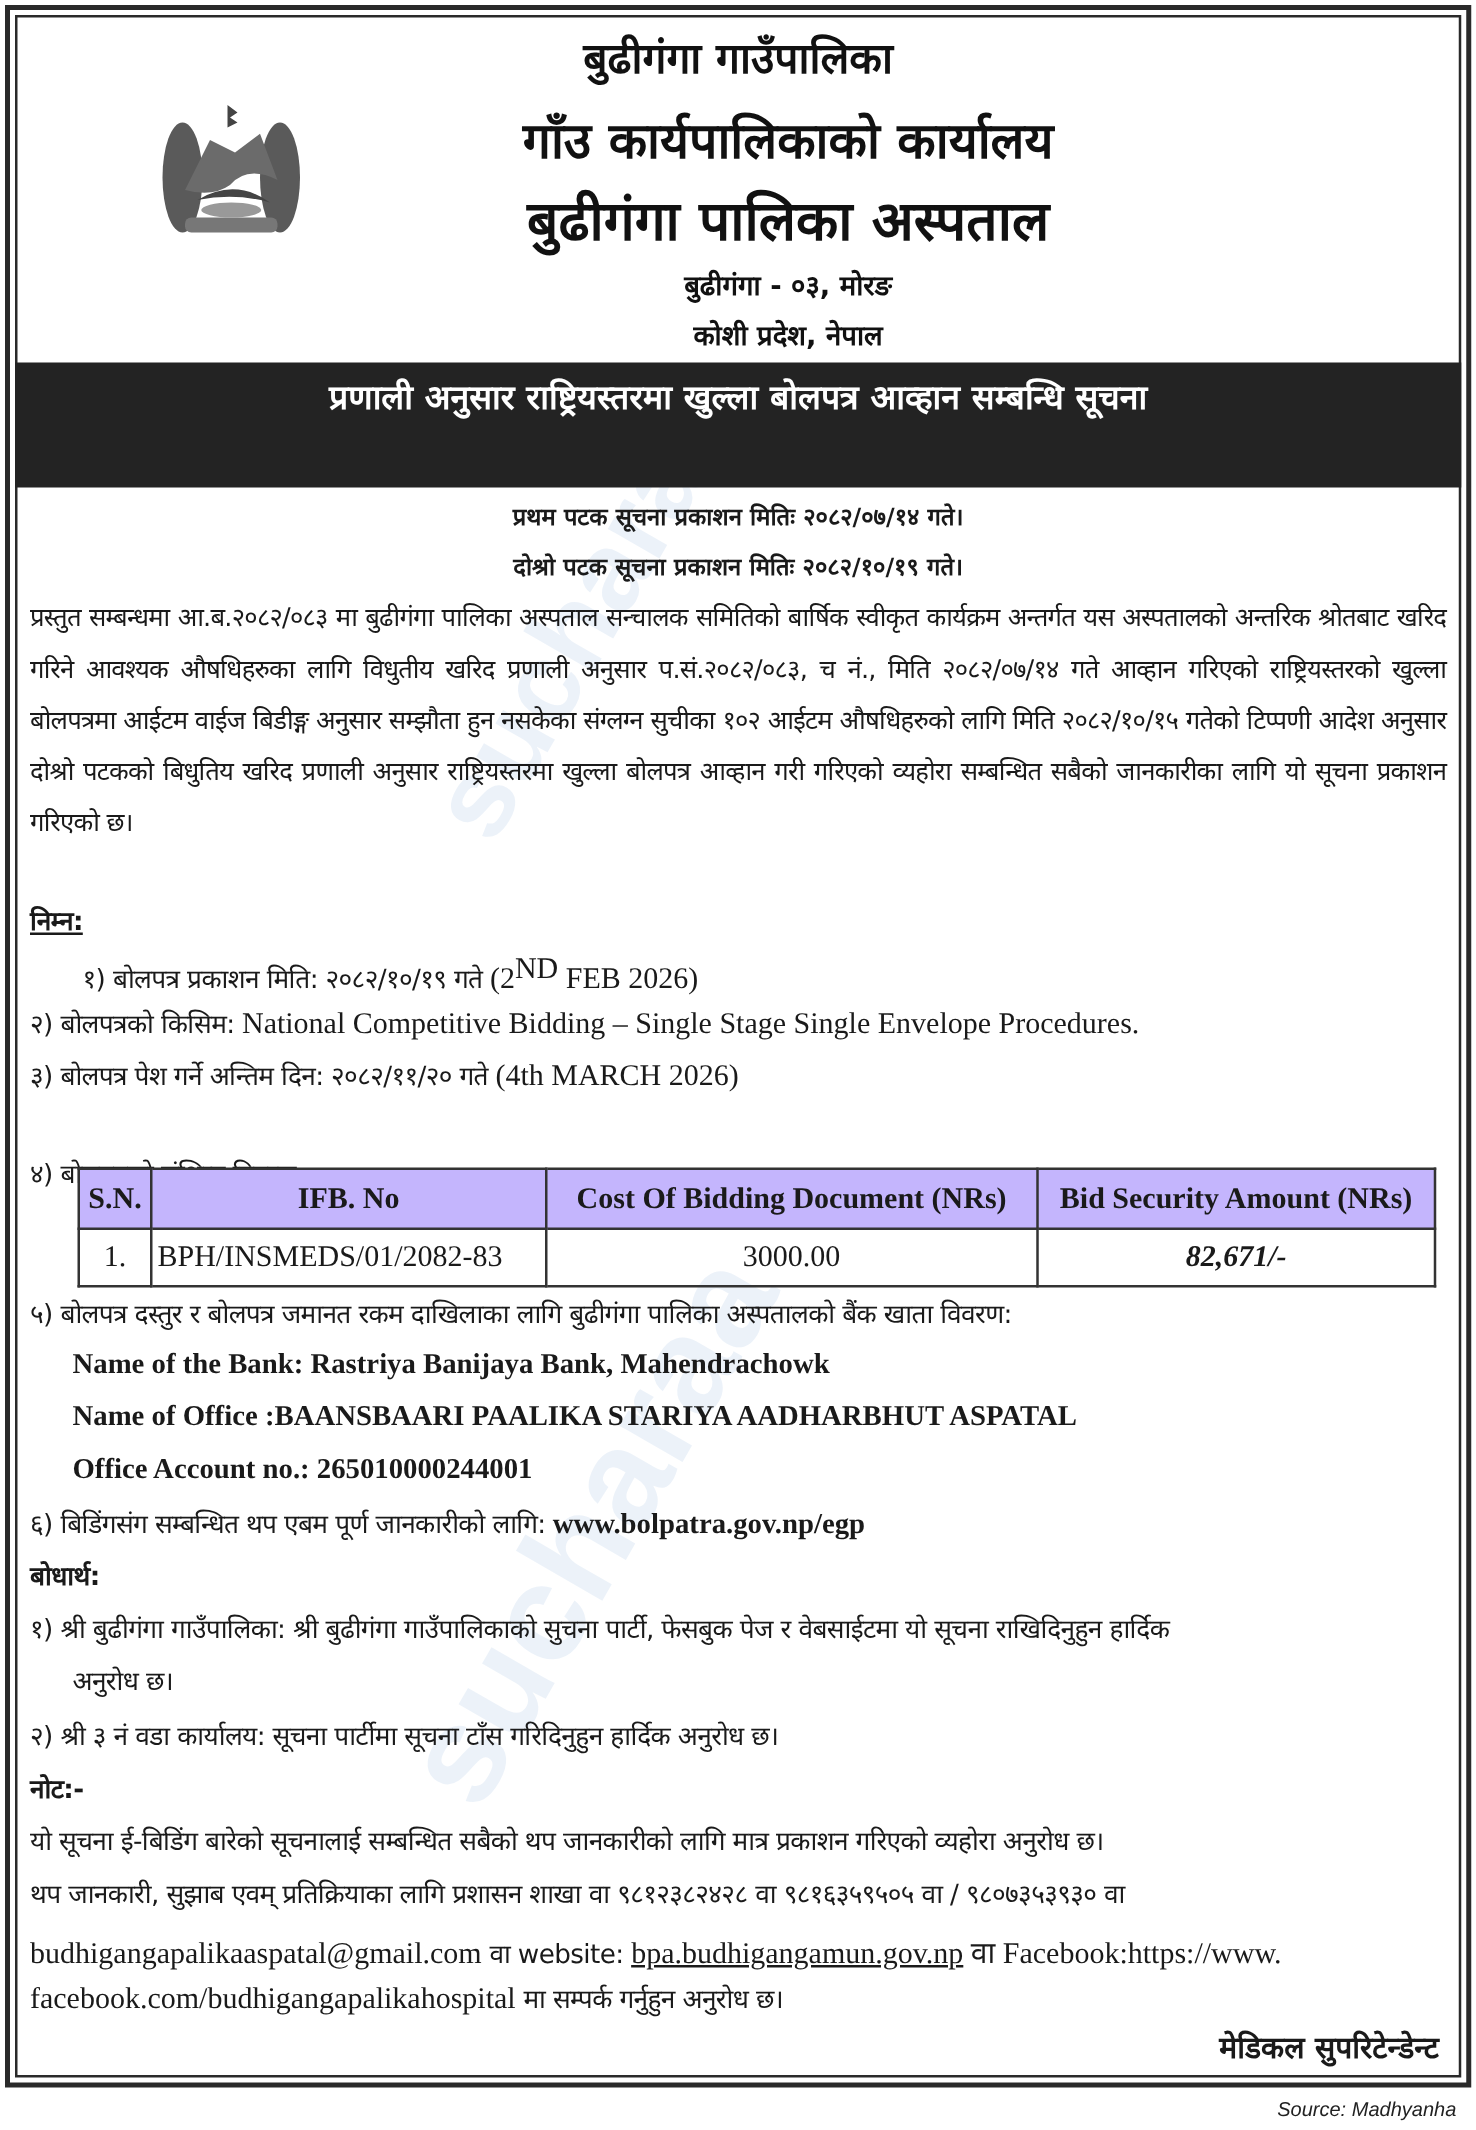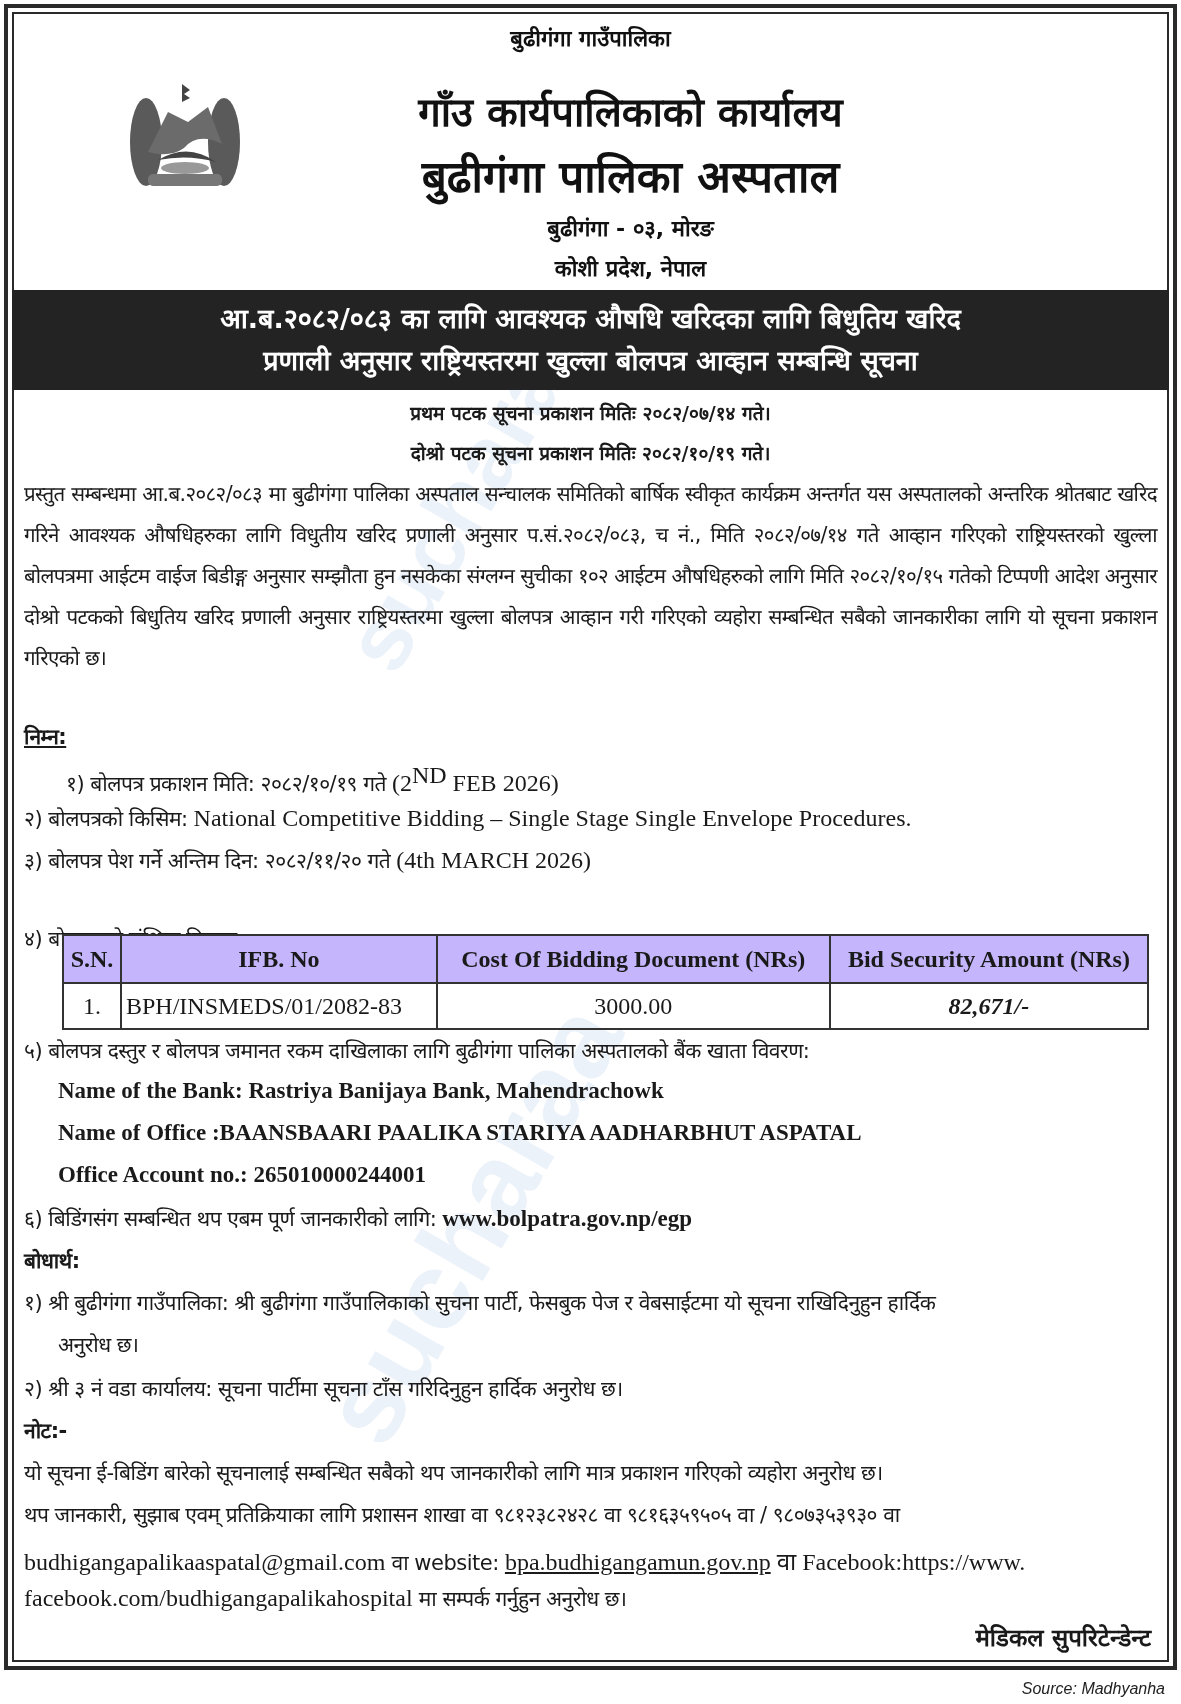--- a/index.html
+++ b/index.html
@@ -16,21 +16,21 @@
   }
 
   .watermark {
     position: absolute; pointer-events: none; font-family: "Liberation Sans", sans-serif;
     font-weight: bold; color: rgba(70,130,200,0.10); transform: rotate(-60deg);
   }
 
   .logo { position: absolute; left: 118px; top: 82px; width: 134px; height: 114px; }
 
   .hdr { position: absolute; left: 0; width: 1181px; text-align: center; font-family: "DejaVu Sans", sans-serif; font-weight: bold; color: #111; }
-  .hdr1 { top: 22px; font-size: 22px; }
+  .hdr1 { top: 22px; font-size: 34px; }
   .hdr2 { top: 83px; font-size: 40px; left: 40px; }
   .hdr3 { top: 145px; font-size: 44px; left: 40px; }
   .hdr4 { top: 212px; font-size: 22px; left: 40px; }
   .hdr5 { top: 252px; font-size: 22px; left: 40px; }
 
   .title-band {
     position: absolute; left: 12px; top: 290px; width: 1157px; height: 100px;
     background: #232323; color: #fff; text-align: center;
     font-family: "DejaVu Sans", sans-serif; font-weight: bold; font-size: 27px; line-height: 42px;
     padding-top: 8px;
@@ -86,21 +86,20 @@
   </g>
 </svg>
 
 <div class="hdr hdr1">बुढीगंगा गाउँपालिका</div>
 <div class="hdr hdr2">गाँउ कार्यपालिकाको कार्यालय</div>
 <div class="hdr hdr3">बुढीगंगा पालिका अस्पताल</div>
 <div class="hdr hdr4">बुढीगंगा - ०३, मोरङ</div>
 <div class="hdr hdr5">कोशी प्रदेश, नेपाल</div>
 
 <div class="title-band">
-  <div>आ.ब.२०८२/०८३ का लागि आवश्यक औषधि खरिदका लागि बिधुतिय खरिद</div>
   <div>प्रणाली अनुसार राष्ट्रियस्तरमा खुल्ला बोलपत्र आव्हान सम्बन्धि सूचना</div>
 </div>
 
 <div class="pubdate pub1">प्रथम पटक सूचना प्रकाशन मितिः २०८२/०७/१४ गते।</div>
 <div class="pubdate pub2">दोश्रो पटक सूचना प्रकाशन मितिः २०८२/१०/१९ गते।</div>
 
 <div class="body-text para">प्रस्तुत सम्बन्धमा आ.ब.२०८२/०८३ मा बुढीगंगा पालिका अस्पताल सन्चालक समितिको बार्षिक स्वीकृत कार्यक्रम अन्तर्गत यस अस्पतालको अन्तरिक श्रोतबाट खरिद गरिने आवश्यक औषधिहरुका लागि विधुतीय खरिद प्रणाली अनुसार प.सं.२०८२/०८३, च नं., मिति २०८२/०७/१४ गते  आव्हान गरिएको राष्ट्रियस्तरको खुल्ला बोलपत्रमा आईटम वाईज बिडीङ्ग अनुसार सम्झौता हुन नसकेका संग्लग्न सुचीका १०२ आईटम औषधिहरुको लागि मिति २०८२/१०/१५ गतेको टिप्पणी आदेश अनुसार दोश्रो पटकको बिधुतिय खरिद प्रणाली अनुसार राष्ट्रियस्तरमा खुल्ला बोलपत्र आव्हान गरी  गरिएको व्यहोरा सम्बन्धित सबैको जानकारीका लागि यो सूचना प्रकाशन गरिएको छ।</div>
 
 <div class="line bold uline" style="top:722px;">निम्न:</div>
 

